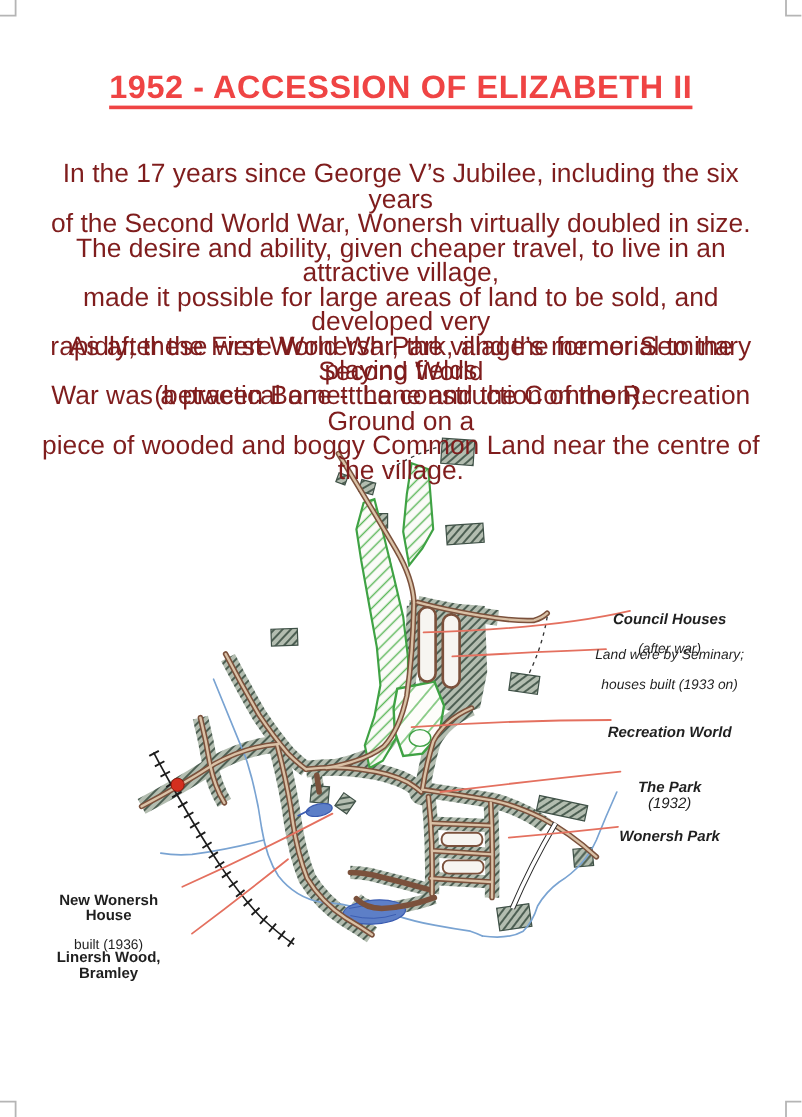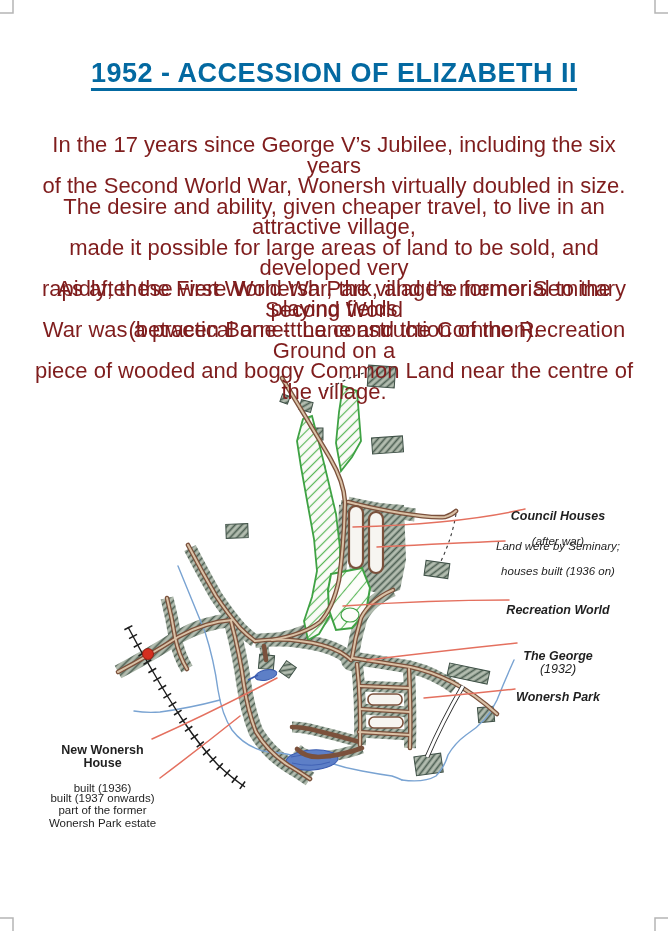--- a/index.html
+++ b/index.html
@@ -2,40 +2,40 @@
 <html><head>
 <meta charset="utf-8">
 <style>
   html,body{margin:0;padding:0;}
   body{
     width:668px;height:931px;position:relative;overflow:hidden;
     background:#ffffff;font-family:"Liberation Sans",sans-serif;color:#222;
   }
   .title{
     position:absolute;top:40px;left:0;right:0;text-align:center;
-    font-size:27px;font-weight:bold;letter-spacing:.5px;color:#0369a1;
+    font-size:27px;font-weight:bold;letter-spacing:.5px;color:#ef4444;
   }
   .title .u{text-decoration:underline;text-decoration-thickness:3px;text-underline-offset:6px;}
   .para{
     position:absolute;left:30px;right:30px;text-align:center;
     font-size:22px;line-height:20.5px;color:#7f1d1d;white-space:pre-line;
   }
   #intro{top:113px;}
   #memorial{top:257px;}
   svg.map{position:absolute;left:0;top:0;pointer-events:none;}
   .map-label{
     position:absolute;text-align:center;color:#1f1f1f;
     white-space:pre-line;font-size:11.5px;line-height:12.5px;
   }
   .map-label .name{display:block;font-weight:bold;font-size:12.5px;line-height:13px;}
   .map-label .name.inline{display:inline;}
   .map-label .note{display:block;}
   .map-label .note.inline{display:inline;font-weight:normal;}
   .col-right{left:466px;width:184px;font-style:italic;}
-  .col-left{left:20px;width:165px;}
+  .col-left{left:8px;width:165px;}
   #lbl-council{top:497px;}
   #lbl-seminary{top:527px;}
   #lbl-recreation{top:591px;}
   #lbl-close{top:637px;font-size:12.5px;}
   #lbl-wonersh-park{top:678px;}
   #lbl-new-wonersh{top:731px;}
   #lbl-linersh{top:779px;}
 </style>
 </head>
 <body>
@@ -205,39 +205,38 @@
 War was a practical one - the construction of the Recreation Ground on a
 piece of wooded and boggy Common Land near the centre of the village.</p>
 
 <div class="map-label col-right" id="lbl-council">
   <span class="name">Council Houses</span>
   <span class="note">(after war)</span>
 </div>
 
 <div class="map-label col-right" id="lbl-seminary">
   <span class="note">Land were by Seminary;</span>
-  <span class="note">houses built (1936 on)</span>
+  <span class="note">houses built (1933 on)</span>
 </div>
 
 <div class="map-label col-right" id="lbl-recreation">
   <span class="name">Recreation World</span>
 </div>
 
 <div class="map-label col-right" id="lbl-close">
-  <span class="name inline">The George</span>
+  <span class="name inline">The Park</span>
   <span class="note inline">(1932)</span>
 </div>
 
 <div class="map-label col-right" id="lbl-wonersh-park">
   <span class="name">Wonersh Park</span>
 </div>
 
 <div class="map-label col-left" id="lbl-new-wonersh">
   <span class="name">New Wonersh
 House</span>
   <span class="note">built (1936)</span>
 </div>
 
 <div class="map-label col-left" id="lbl-linersh">
-  <span class="note">built (1937 onwards)
-part of the former
-Wonersh Park estate</span>
+  <span class="name">Linersh Wood,
+Bramley</span>
 </div>
 
 </body></html>

